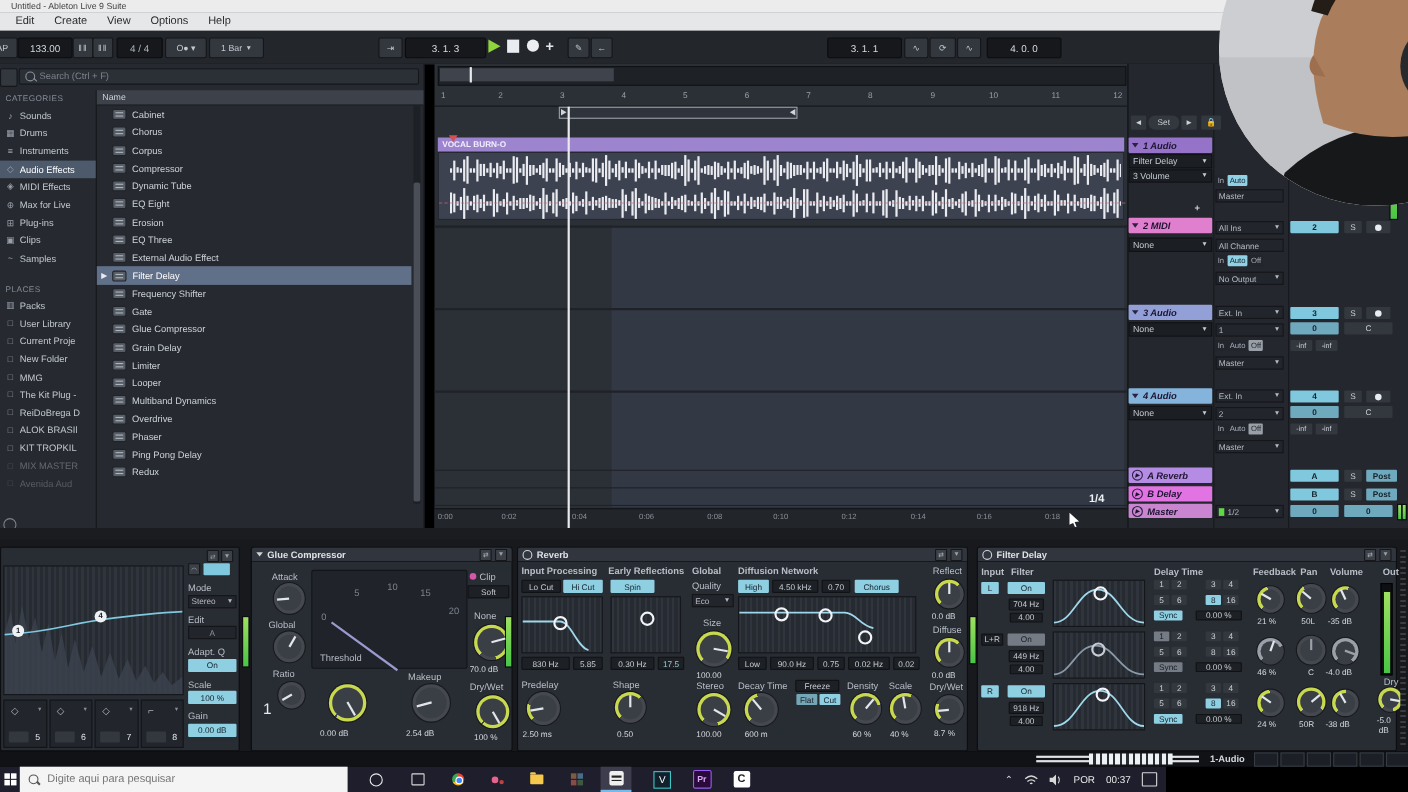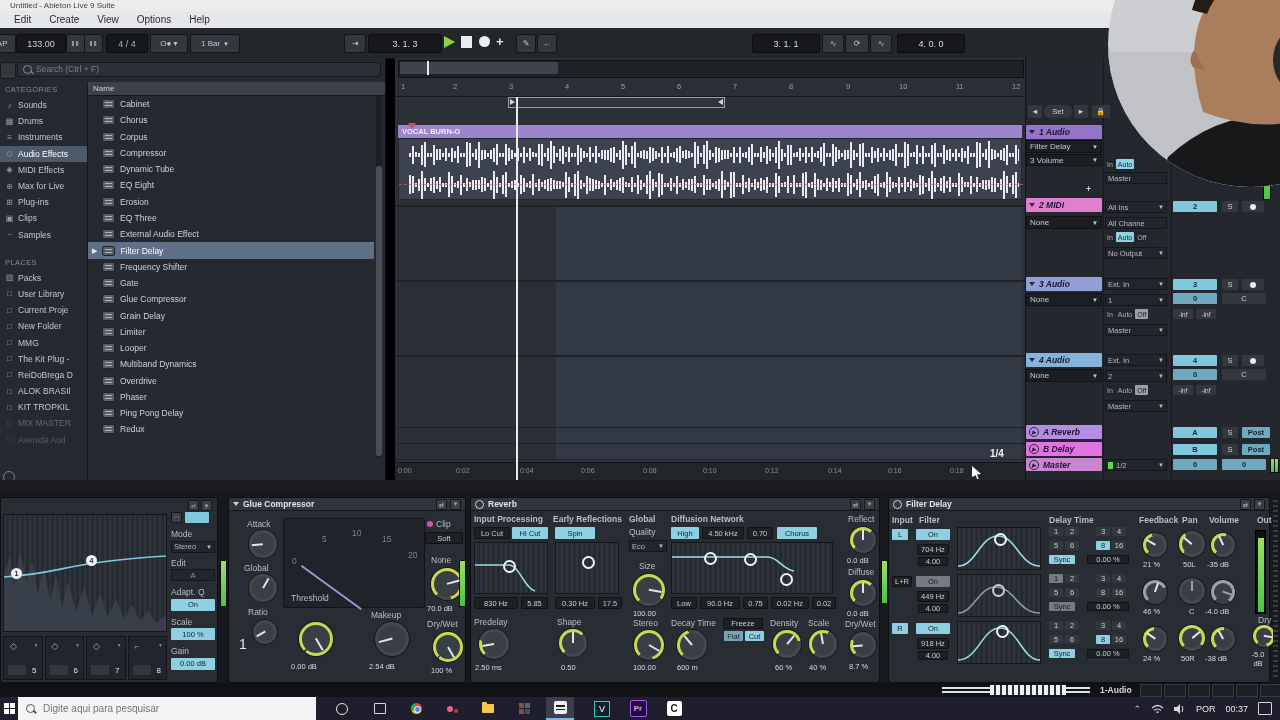--- a/index.html
+++ b/index.html
@@ -59,21 +59,21 @@
   .knob.plain{background:#45494f;}
   .knob.dim{background:conic-gradient(from 225deg,#9aa0a8 var(--a,240deg),#3a3e44 var(--a,240deg));}
   .ndl{position:absolute;left:calc(50% - 1px);top:10%;width:2px;height:40%;background:#e2e6ec;transform-origin:50% 100%;z-index:2;}
   .meter{background:linear-gradient(#9fe060,#49c545);border:1px solid #0c0e10;}
   .node{position:absolute;width:9px;height:9px;border:2px solid #f2f4f7;border-radius:50%;background:transparent;}
   .nodeN{position:absolute;width:11px;height:11px;border-radius:50%;background:#eef1f4;color:#22262c;font-size:7px;font-weight:bold;display:flex;align-items:center;justify-content:center;}
   .wf{display:flex;align-items:center;gap:1px;overflow:hidden;}
   .wf i{flex:0 0 2px;width:2px;background:#e9ebf1;}
   
   #statusbar{left:0;top:683px;width:1280px;height:14px;background:#101216;}
-  #taskbar{left:0;top:697px;width:1280px;height:23px;background:#1e1e2d;display:flex;align-items:center;}
+  #taskbar{left:0;top:697px;width:1060px;height:23px;background:#1e1e2d;display:flex;align-items:center;}
   .tbicon{width:24px;height:23px;display:flex;align-items:center;justify-content:center;}
   .thumb{width:20px;height:11px;background:#1c1f25;border:1px solid #363b43;}
   #webcam{left:1108px;top:-98px;width:285px;height:285px;border-radius:50%;overflow:hidden;z-index:60;}
   .cursor{width:9px;height:13px;background:#fff;clip-path:polygon(0 0,100% 62%,55% 66%,75% 100%,58% 100%,40% 72%,0 85%);filter:drop-shadow(0 0 1px #000);z-index:70;}
 </style>
 </head>
 <body>
 
 <div class="a" id="titlebar">Untitled - Ableton Live 9 Suite</div>
 <div class="a" id="menubar">

